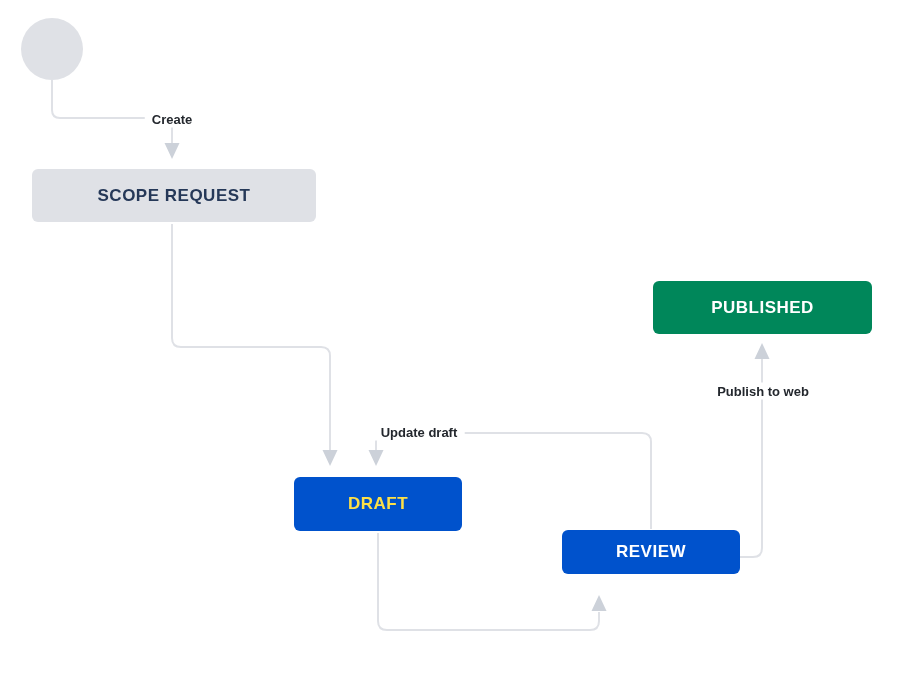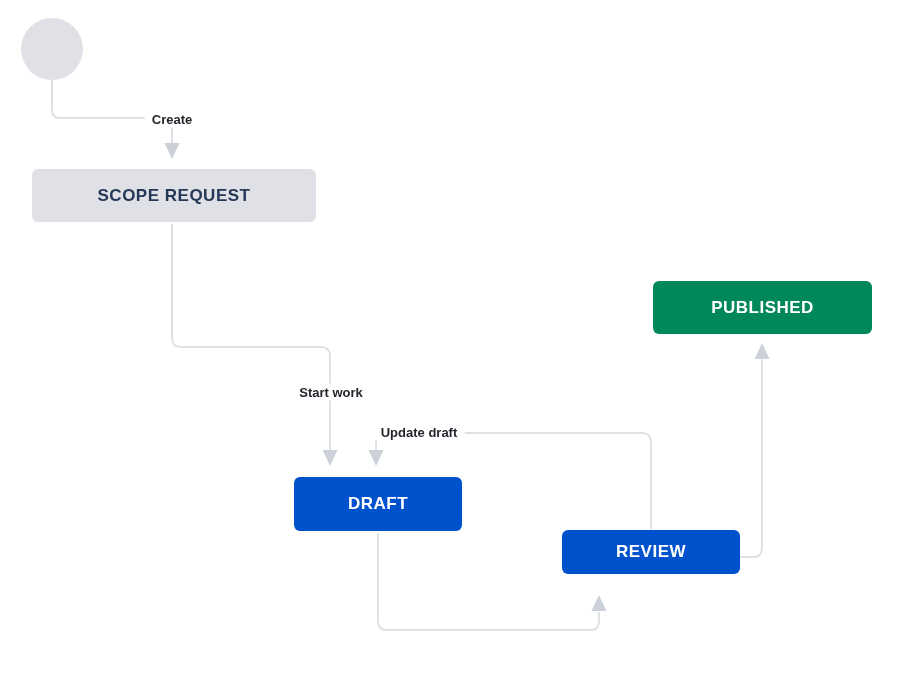--- a/index.html
+++ b/index.html
@@ -62,23 +62,23 @@
 
     <path class="wire" d="M 378 533 L 378 621 Q 378 630 387 630 L 590 630 Q 599 630 599 621 L 599 612"></path>
     <polygon class="arrowhead" points="591.5,611 606.5,611 599,595"></polygon>
 
     <path class="wire" d="M 740 557 L 753 557 Q 762 557 762 548 L 762 359"></path>
     <polygon class="arrowhead" points="754.5,359 769.5,359 762,343"></polygon>
   </svg>
 
   <div class="status scope" style="background-color: rgb(223, 225, 230); color: rgb(37, 56, 88);">SCOPE REQUEST</div>
 
-  <div class="status draft" style="background-color: rgb(0, 82, 204); color: #ffffff;">DRAFT</div>
+  <div class="status draft" style="background-color: rgb(0, 82, 204); color: #fde047;">DRAFT</div>
 
   <div class="status review" style="background-color: rgb(0, 82, 204); color: rgb(255, 255, 255);">REVIEW</div>
 
   <div class="status published" style="background-color: rgb(0, 135, 90); color: rgb(255, 255, 255);">PUBLISHED</div>
 
   <div class="tlabel create">Create</div>
-  <div class="tlabel startwork">Start work</div>
   <div class="tlabel updatedraft">Update draft</div>
+  <div class="tlabel publishtoweb">Publish to web</div>
 
 </div>
 
 </body></html>

